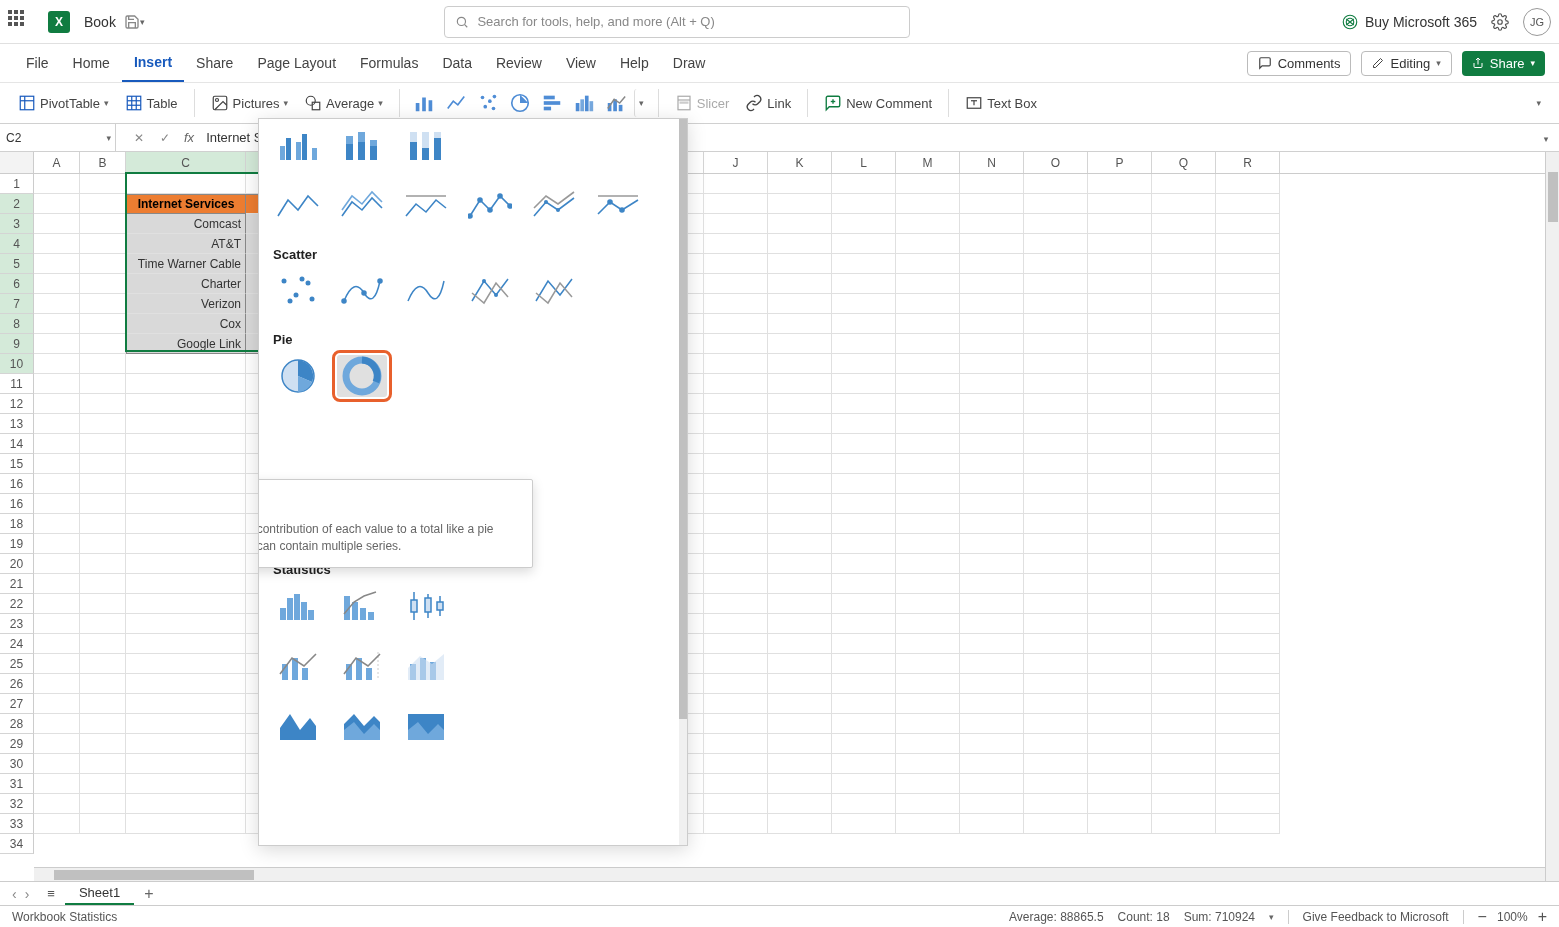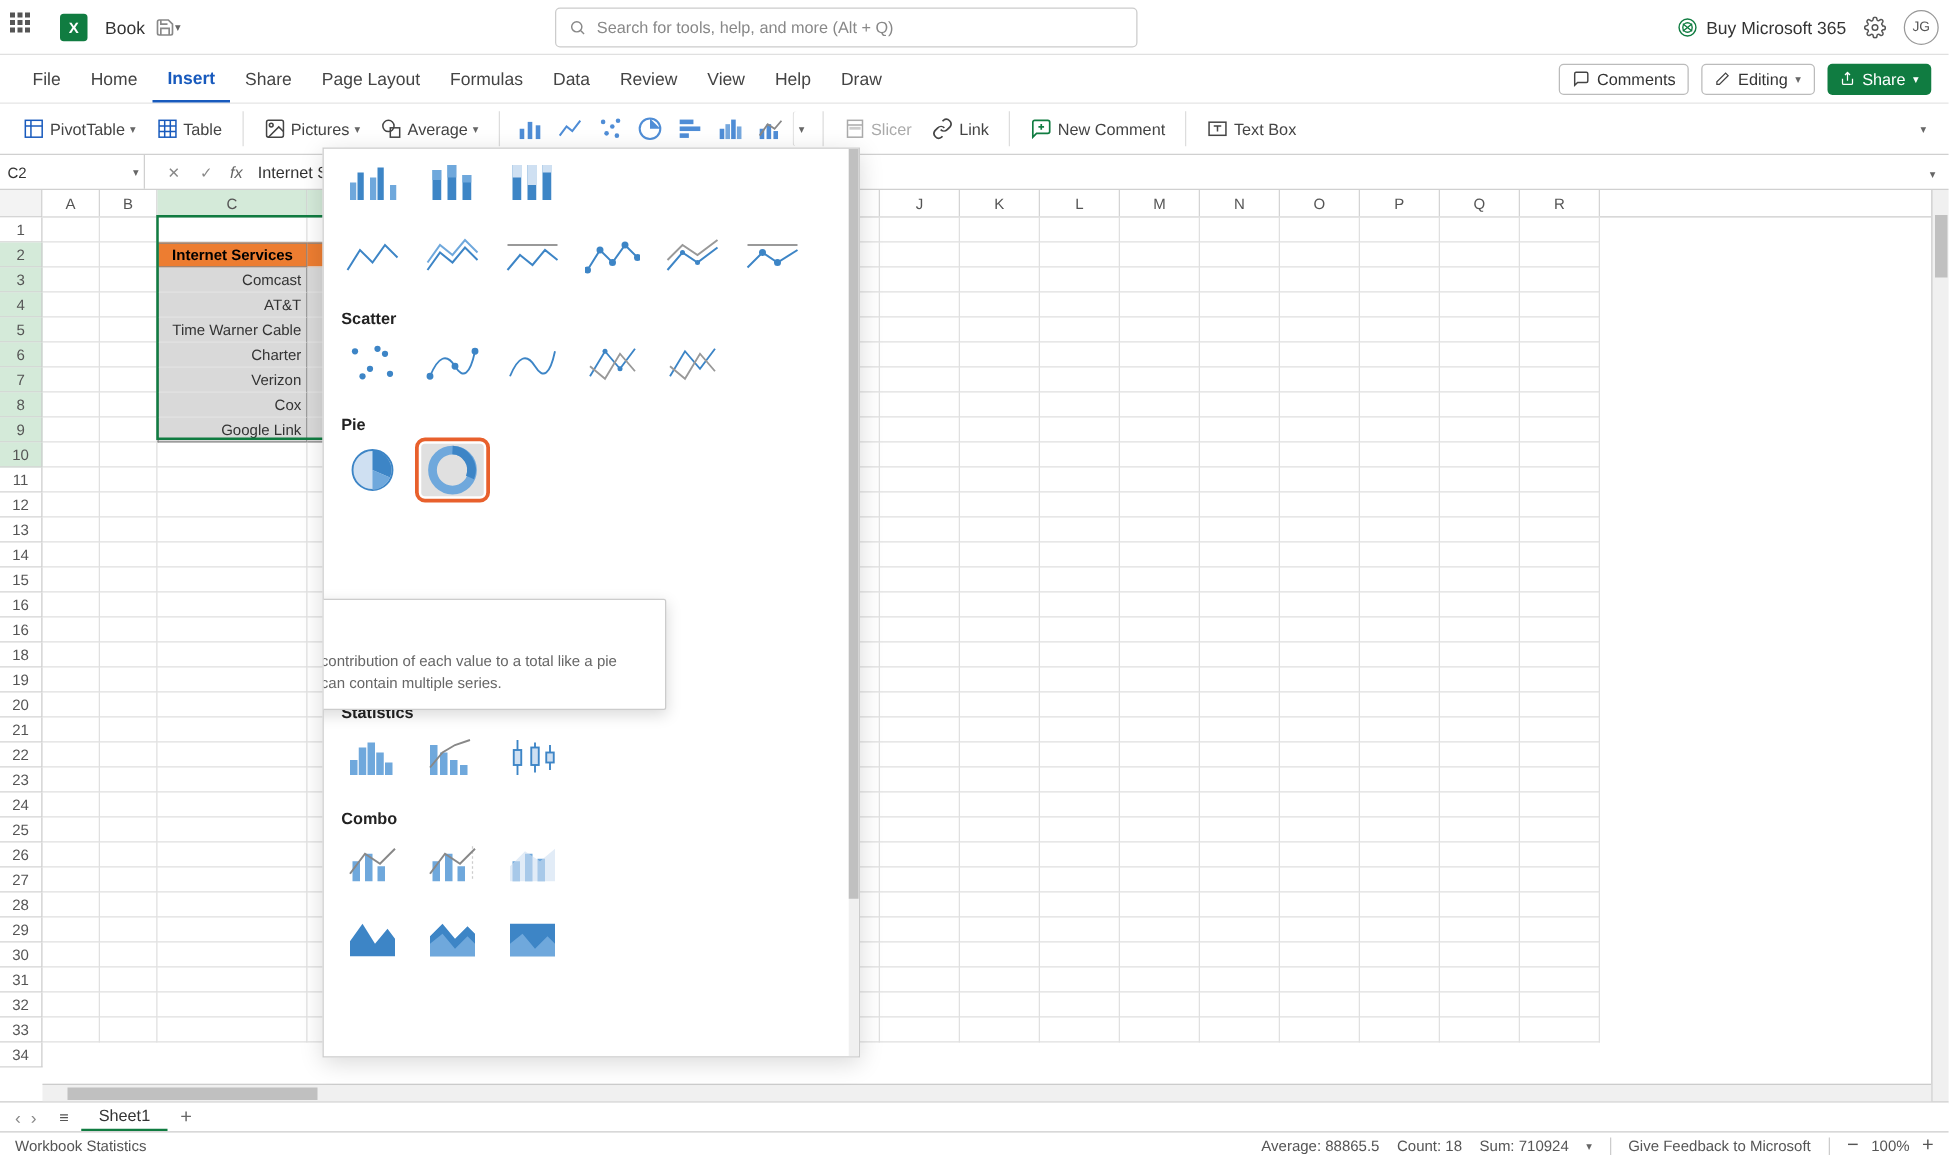--- a/index.html
+++ b/index.html
@@ -1227,21 +1227,20 @@
           <line x1="10" y1="4" x2="10" y2="32"></line>
           <rect x="7" y="12" width="6" height="12" fill="#cfe0f2"></rect>
           <line x1="24" y1="6" x2="24" y2="30"></line>
           <rect x="21" y="10" width="6" height="14" fill="#cfe0f2"></rect>
           <line x1="36" y1="8" x2="36" y2="28"></line>
           <rect x="33" y="14" width="6" height="8" fill="#cfe0f2"></rect>
         </svg>
       </div>
   </div>
 
-  <div class="sec">Combo</div>
   <div class="row">
     <div class="thumb">
         <svg width="44" height="36" viewBox="0 0 44 36">
           <rect x="6" y="16" width="6" height="16" fill="#6fa8dc"></rect>
           <rect x="16" y="10" width="6" height="22" fill="#6fa8dc"></rect>
           <rect x="26" y="20" width="6" height="12" fill="#6fa8dc"></rect>
           <polyline points="4,26 16,10 28,18 40,6" fill="none" stroke="#888" stroke-width="1.6"></polyline>
         </svg>
       </div>
     <div class="thumb">

